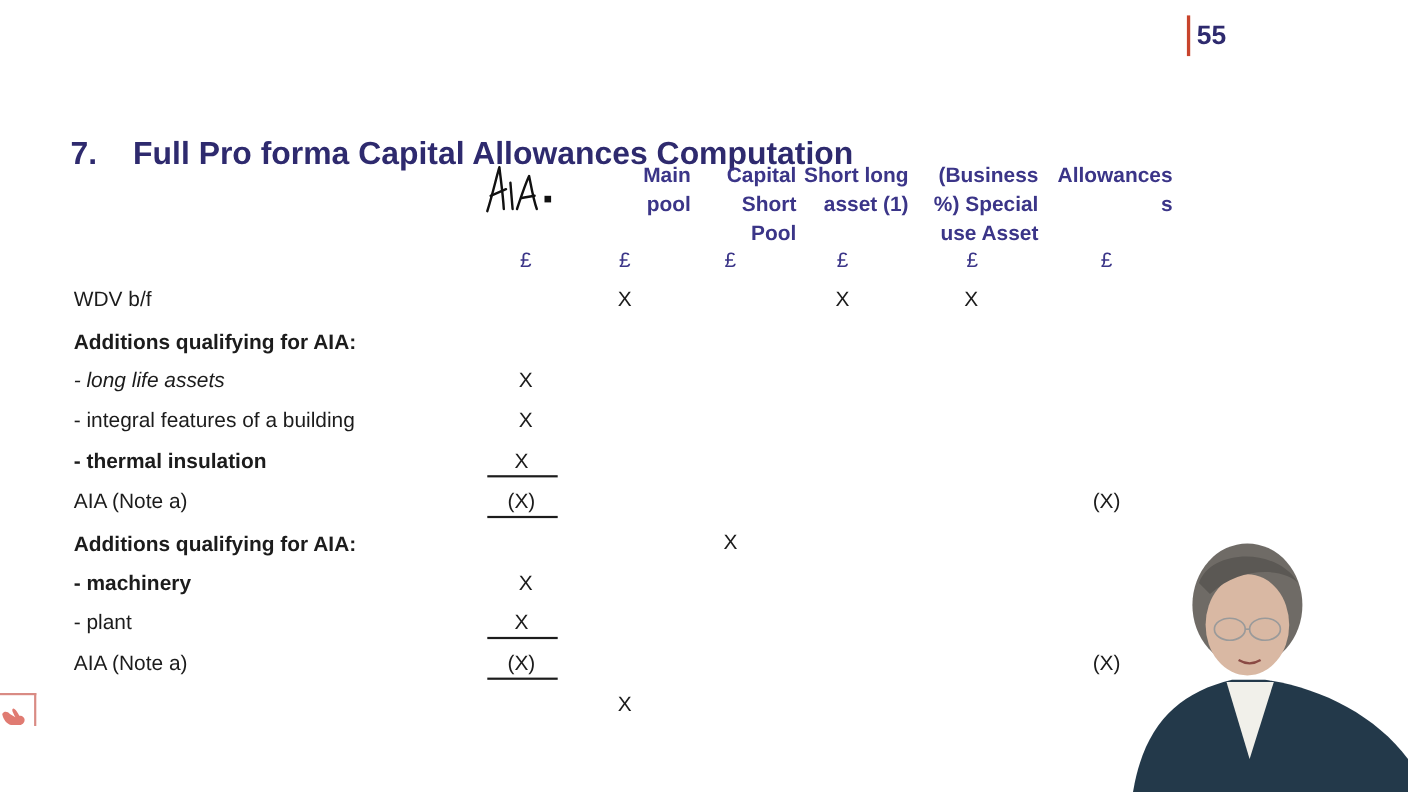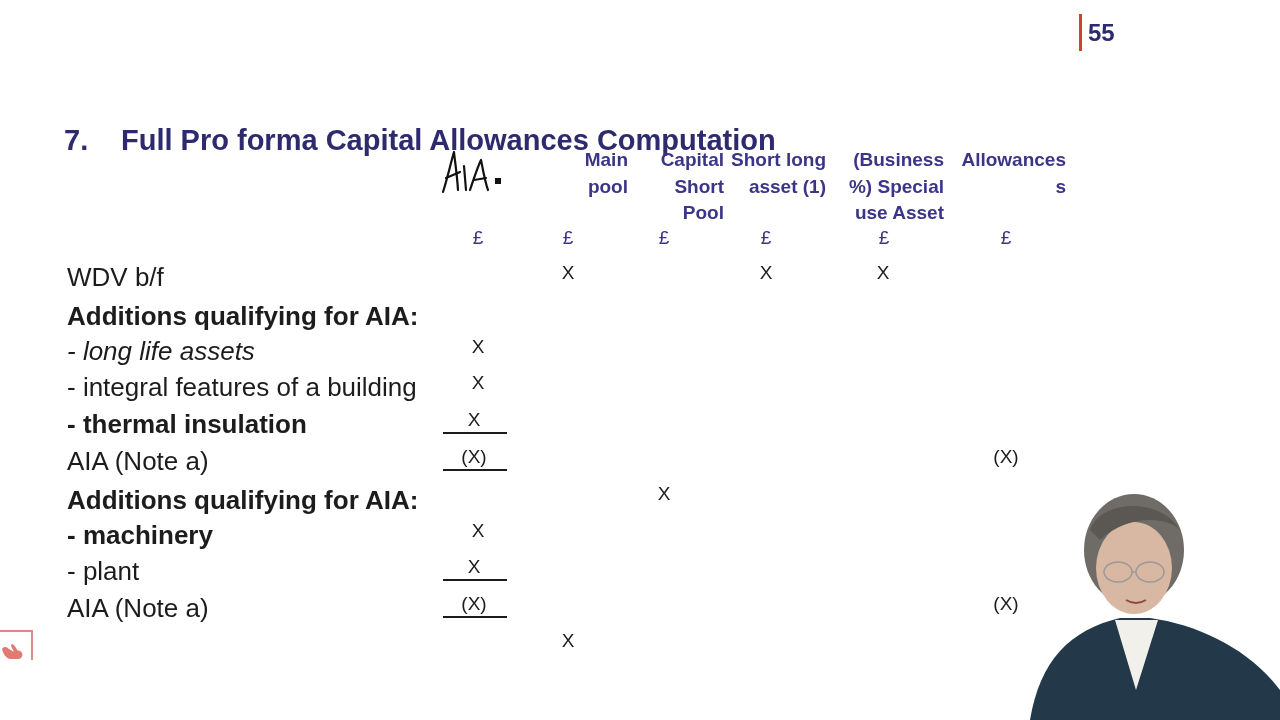--- a/index.html
+++ b/index.html
@@ -10,21 +10,21 @@
     .slide-num { position: absolute; left: 1088px; top: 19px; font-size: 24px; color: #2e2a6e; font-weight: bold; }
 
     .title { position: absolute; left: 64px; top: 84px; font-size: 29px; font-weight: bold; color: #2e2a6e; white-space: nowrap; margin-top: 40px; }
     .title .num { display: inline-block; width: 57px; }
 
     .col-head { position: absolute; top: 147px; width: 120px; text-align: right; font-size: 19px; font-weight: bold; color: #3b3588; line-height: 26.5px; }
     .pound { position: absolute; top: 227px; width: 40px; text-align: center; font-size: 19px; color: #3b3588; }
 
     .hand-aia { position: absolute; left: 440px; top: 148px; }
 
-    .row-label { position: absolute; left: 67px; font-size: 26px; white-space: nowrap; }
+    .row-label { position: absolute; left: 67px; font-size: 19px; white-space: nowrap; }
     .row-label.bold { font-weight: bold; }
 
     .cell { position: absolute; width: 60px; text-align: center; font-size: 19px; }
     .uline { position: absolute; height: 2px; background: #1c1c1c; width: 64px; left: 443px; }
 
     .hand-icon { position: absolute; left: 0; top: 630px; width: 33px; height: 30px; border-top: 2px solid #d98b84; border-right: 2px solid #d98b84; }
     .hand-icon svg { position: absolute; left: 0; top: 9px; }
 
     .presenter { position: absolute; left: 1010px; top: 490px; width: 270px; height: 230px; overflow: hidden; }
   </style>

